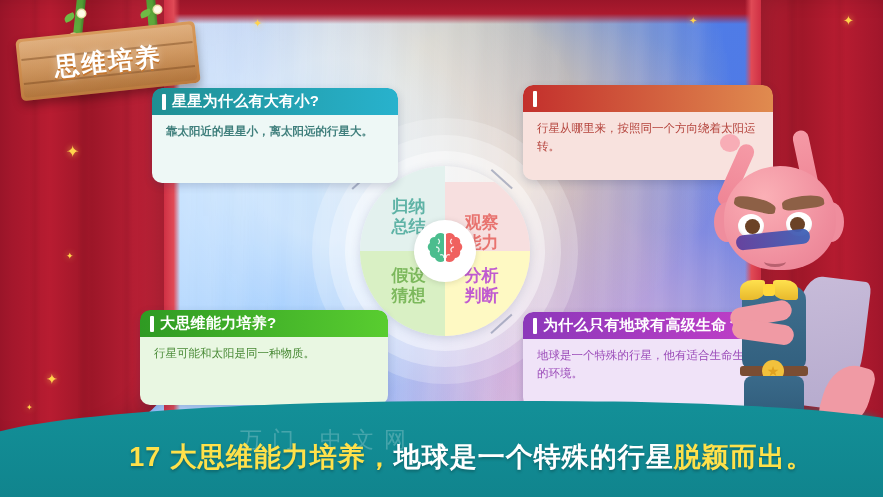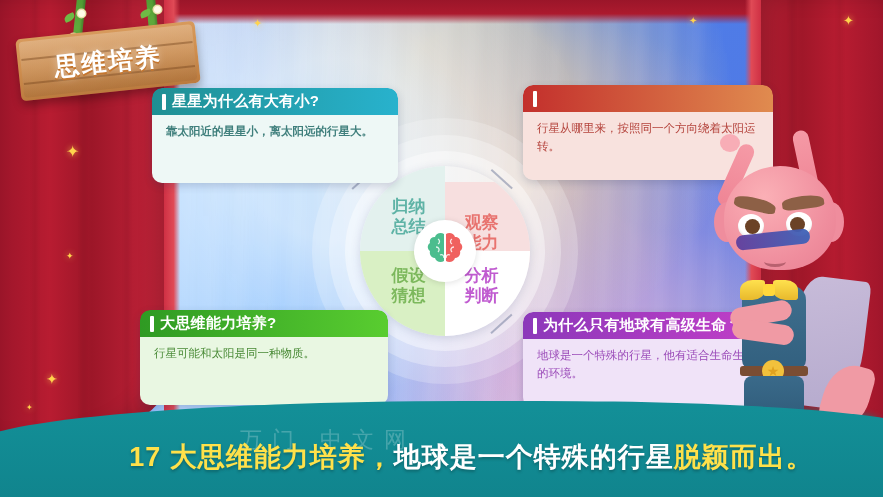--- a/index.html
+++ b/index.html
@@ -207,21 +207,21 @@
 总结</span>
       </div>
       <div class="quad q-tr" style="background:#f7dfdf">
         <span style="color:#e8736f">观察
 能力</span>
       </div>
       <div class="quad q-bl" style="background:#d9f0c4">
         <span style="color:#7cb85c">假设
 猜想</span>
       </div>
-      <div class="quad q-br" style="background:#ffffff">
+      <div class="quad q-br" style="background:#fef9c3">
         <span style="color:#c05bd0">分析
 判断</span>
       </div>
     </div>
 
     <div class="hub">
       <svg width="42" height="40" viewBox="0 0 42 40">
         <path d="M20 3c-3-2-8-1-9 3-4 0-6 3-5 6-3 2-3 6 0 8-1 4 2 7 5 7 1 4 6 5 9 3z" fill="#4bbd8e"></path>
         <path d="M22 3c3-2 8-1 9 3 4 0 6 3 5 6 3 2 3 6 0 8 1 4-2 7-5 7-1 4-6 5-9 3z" fill="#f0615f"></path>
         <g stroke="#ffffff" stroke-width="1.3" fill="none" opacity=".85">

